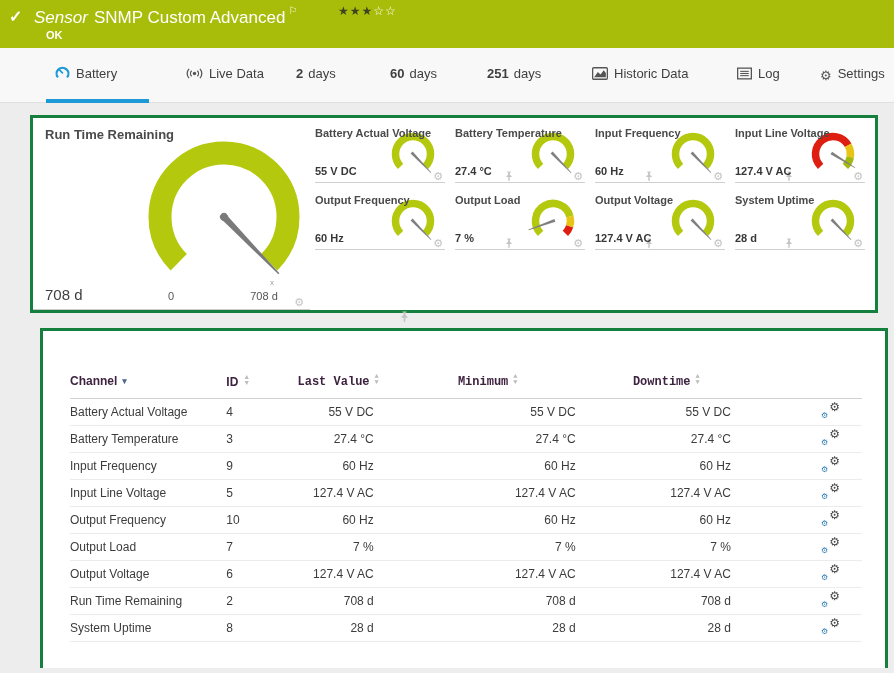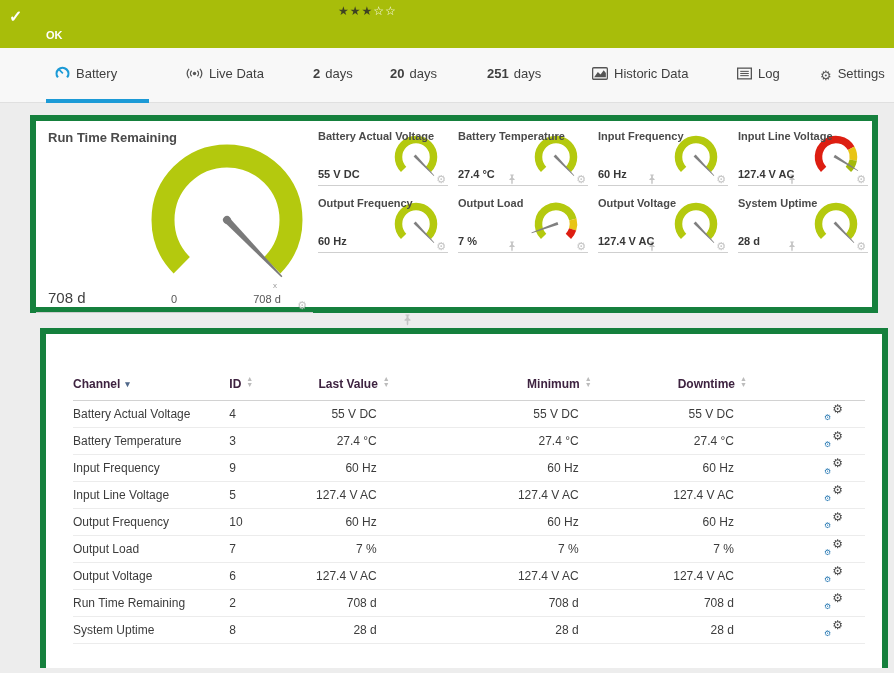--- a/index.html
+++ b/index.html
@@ -21,21 +21,21 @@
   
   .tabbar { position:absolute; left:0; top:48px; width:894px; height:55px; background:#f8f8f8;
     border-bottom:1px solid #e0e0e0; }
   .tab { position:absolute; top:18px; font-size:13px; color:#3f3f3f; cursor:pointer; white-space:nowrap; }
   .tab .ticon { display:inline-block; vertical-align:-2px; margin-right:6px; color:#555; }
   .tab .num { font-weight:bold; margin-right:5px; }
   .tab-underline { position:absolute; left:46px; bottom:-1px; width:103px; height:4px; background:#1c9ad6; }
   .gear-glyph { font-style:normal; }
 
   
-  .panel { position:absolute; background:#fff; border:6px solid #15803d; }
+  .panel { position:absolute; background:#fff; border:3px solid #15803d; }
   .panel-top { left:30px; top:115px; width:848px; height:198px; }
   .panel-table { left:40px; top:328px; width:848px; height:340px; border-bottom:none; }
 
   
   .bigtile { position:absolute; left:0; top:0; width:277px; height:192px; border-bottom:1px solid #cccccc; }
   .bigtile .g-title { position:absolute; left:12px; top:9px; font-size:13px; font-weight:bold; color:#4a4a4a; }
   .bigtile svg { position:absolute; left:106px; top:14px; }
   .g-min { position:absolute; left:122px; top:172px; width:32px; text-align:center; font-size:11px; color:#555; }
   .g-max { position:absolute; left:200px; top:172px; width:62px; text-align:center; font-size:11px; color:#555; }
   .g-value { position:absolute; left:12px; top:168px; font-size:15px; color:#3f3f3f; }
@@ -50,61 +50,64 @@
   .minitile svg { position:absolute; left:72px; top:0px; z-index:1; }
   .minitile .tile-value { position:absolute; left:0; bottom:5px; font-size:11px; font-weight:bold; color:#383838; z-index:2; }
   .minitile .tile-icons { right:2px; bottom:1px; }
 
   
   table.ch { width:792px; margin:42px 27px 0 27px; border-collapse:collapse; table-layout:fixed; }
   table.ch col.c-channel{width:151px} table.ch col.c-id{width:61px} table.ch col.c-last{width:94px}
   table.ch col.c-min{width:195px} table.ch col.c-max{width:150px} table.ch col.c-act{width:114px}
   table.ch th { font-size:12px; font-weight:bold; color:#3e2340; text-align:left; padding:0 0 9px 0;
     border-bottom:1px solid #d2d2d2; cursor:pointer; white-space:nowrap; }
-  table.ch th.num { text-align:right; }
+  table.ch th.num { text-align:center;font-family:Liberation Mono, monospace; }
   table.ch td { font-size:12px; color:#3c3c3c; height:27px; border-bottom:1px solid #ececec; white-space:nowrap; }
   table.ch td.num { text-align:right; padding-right:13px; }
   table.ch td.act { text-align:right; padding-right:22px; }
   .sort-arrows { display:inline-block; margin-left:5px; color:#bcbcbc; font-size:7px; line-height:6px;
     vertical-align:1px; }
   .sort-arrows span { display:block; }
   .sorted-arrow { display:inline-block; margin-left:5px; color:#50688a; font-size:9px; vertical-align:1px; }
   .gearpair { position:relative; display:inline-block; width:19px; height:15px; }
   .gearpair .g-big { position:absolute; right:0; top:-3px; font-size:12px; color:#4a4a4a; }
   .gearpair .g-small { position:absolute; left:0; bottom:-2px; font-size:8px; color:#2d7cb5; }
 </style>
 </head>
 <body>
 
 <div class="stage">
 
   <div class="topbar">
     <span class="check-icon">✓</span>
+    <div class="title-line">
+      <span class="sensor-type">Sensor</span><span>SNMP Custom Advanced</span><span class="flag-icon">⚐</span>
+    </div>
     <span class="stars"><span class="star-f">★</span><span class="star-f">★</span><span class="star-f">★</span><span class="star-e">☆</span><span class="star-e">☆</span></span>
     <div class="status-ok">OK</div>
   </div>
 
   <div class="tabbar">
     <div class="tab" style="left:55px">
       <span class="ticon"><svg width="15" height="14" viewBox="0 0 14 14">
             <path d="M2.4,11.4 A5.9,5.9 0 1 1 11.6,11.4" fill="none" stroke="#1c9ad6" stroke-width="2.2"></path>
             <line x1="7.4" y1="7.4" x2="3.9" y2="3.9" stroke="#1c9ad6" stroke-width="1.6"></line>
           </svg></span><span>Battery</span>
     </div>
     <div class="tab" style="left:186px">
       <span class="ticon"><svg width="17" height="13" viewBox="0 0 16 12">
             <circle cx="8" cy="6" r="1.6" fill="#555"></circle>
             <path d="M5.3,3.4 a3.7,3.7 0 0 0 0,5.2 M2.9,1.6 a6.3,6.3 0 0 0 0,8.8 M10.7,3.4 a3.7,3.7 0 0 1 0,5.2 M13.1,1.6 a6.3,6.3 0 0 1 0,8.8" fill="none" stroke="#555" stroke-width="1.2"></path>
           </svg></span><span>Live Data</span>
     </div>
-    <div class="tab" style="left:313px">
+    <div class="tab" style="left:296px">
       <span class="num">2</span><span>days</span>
     </div>
     <div class="tab" style="left:390px">
-      <span class="num">20</span><span>days</span>
+      <span class="num">60</span><span>days</span>
     </div>
     <div class="tab" style="left:487px">
       <span class="num">251</span><span>days</span>
     </div>
     <div class="tab" style="left:592px">
       <span class="ticon"><svg width="16" height="13" viewBox="0 0 15 12">
             <rect x="0.6" y="0.6" width="13.8" height="10.8" rx="1" fill="none" stroke="#555" stroke-width="1.2"></rect>
             <path d="M2,9.5 L5.5,4.5 L8,7 L11,3 L13,5.5 V9.5 Z" fill="#555"></path>
           </svg></span><span>Historic Data</span>
     </div>

